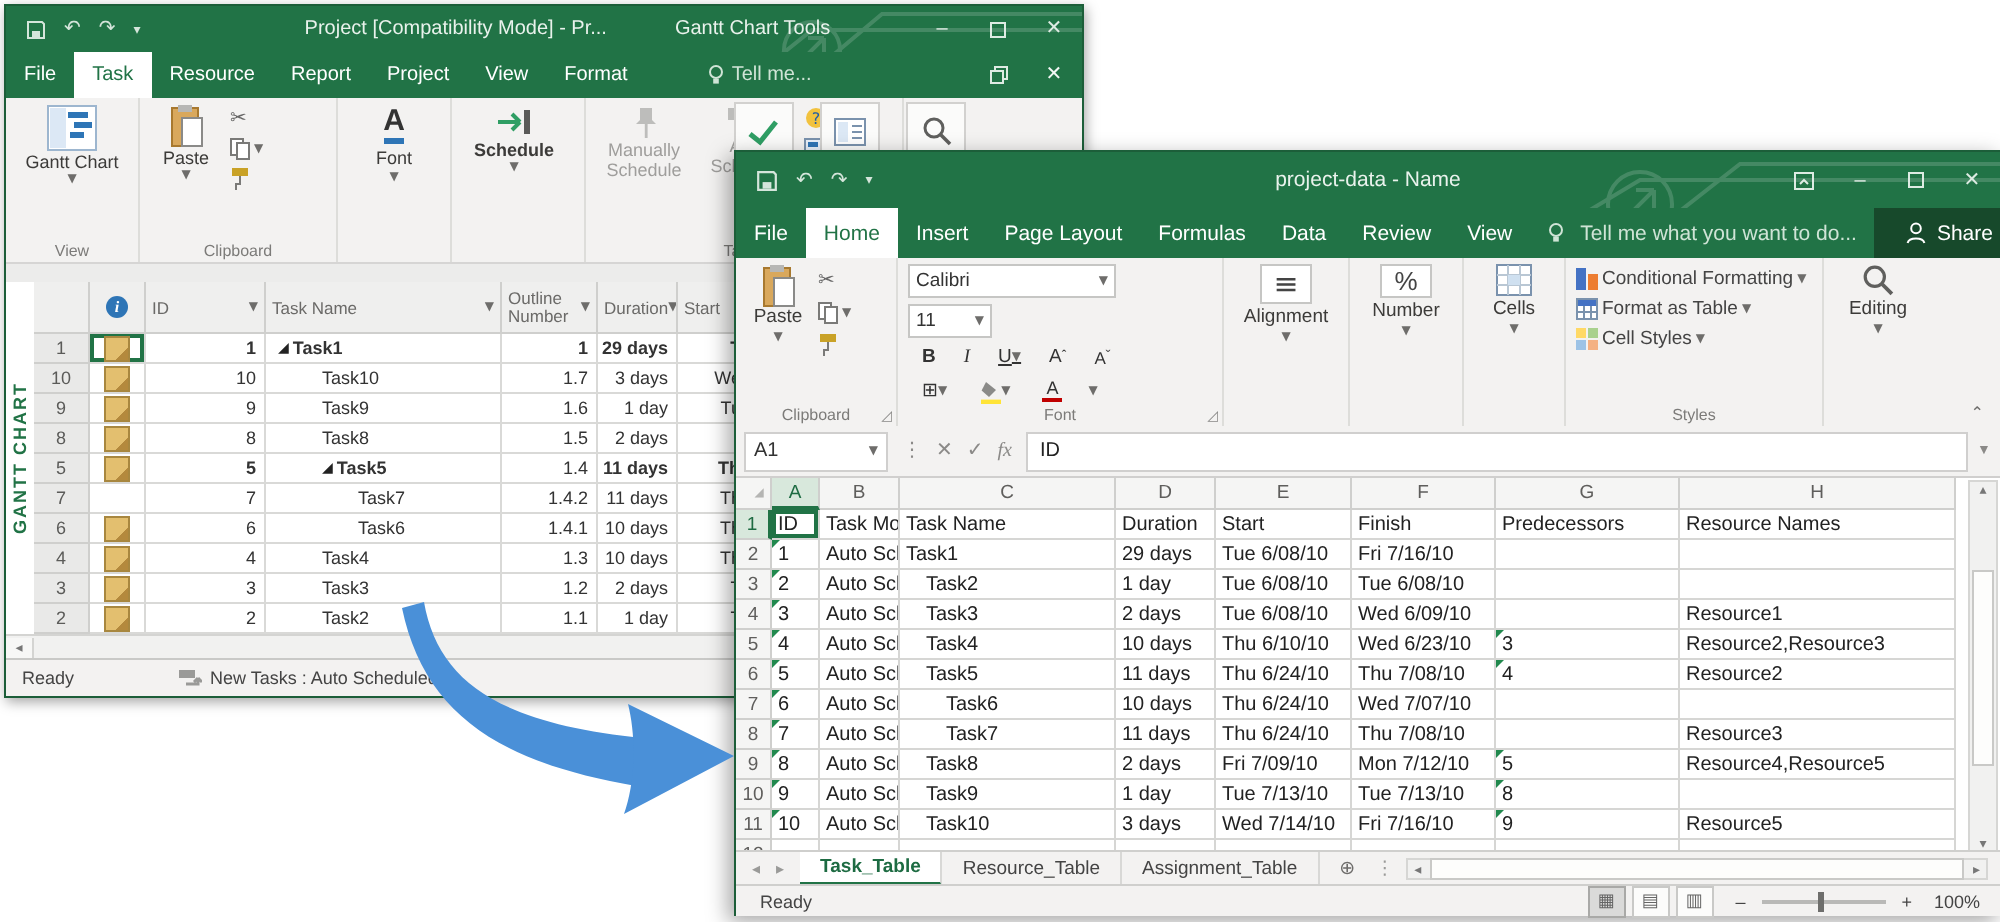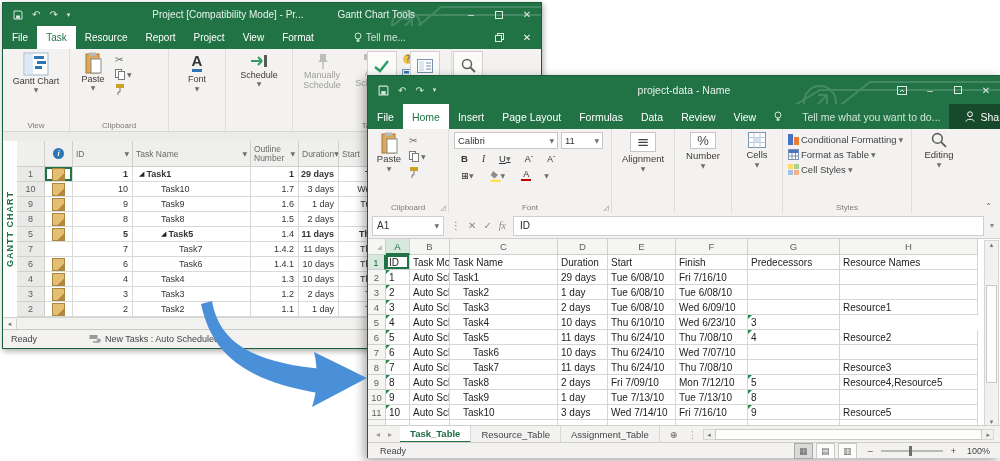--- a/index.html
+++ b/index.html
@@ -193,21 +193,21 @@
       </div>
       <div class="glabel">Clipboard</div>
     </div>
     <div class="rgroup" style="width:46px;justify-content:center;">
       <div class="bigbtn" style="width:40px;">
         <span style="font-size:15px;font-weight:bold;color:#333;border-bottom:3px solid #2e75b6;line-height:1.15;">A</span>
         <span class="cap" style="margin-top:2px;">Font</span>
         <span class="arrow-dn">▼</span>
       </div>
     </div>
-    <div class="rgroup" style="width:56px;justify-content:center;">
+    <div class="rgroup" style="width:56px;font-weight:bold;">
       <div class="bigbtn" style="width:52px;">
         <svg width="20" height="18" viewBox="0 0 20 18">
           <path d="M2 9 L13 9 M13 9 L9 5 M13 9 L9 13" stroke="#2f9e64" stroke-width="2" fill="none"></path>
           <rect x="15" y="3" width="3" height="12" fill="#5a5a58"></rect>
         </svg>
         <span class="cap">Schedule</span>
         <span class="arrow-dn">▼</span>
       </div>
     </div>
     <div class="rgroup" style="width:148px;">
@@ -499,21 +499,21 @@
     <div id="e-tabs-holder" style="display:flex;align-items:stretch;">
         <div class="tab">File</div>
         <div class="tab active">Home</div>
         <div class="tab">Insert</div>
         <div class="tab">Page Layout</div>
         <div class="tab">Formulas</div>
         <div class="tab">Data</div>
         <div class="tab">Review</div>
         <div class="tab">View</div>
       </div>
-    <div class="tab" style="gap:20px;color:#cfe4d6;">
+    <div class="tab" style="gap:8px;color:#cfe4d6;">
       <svg width="8" height="11" viewBox="0 0 8 11">
           <circle cx="4" cy="4" r="3" fill="none" stroke="#cfe4d6"></circle>
           <rect x="2.6" y="7.4" width="2.8" height="2.4" fill="#cfe4d6"></rect>
         </svg>
       <span>Tell me what you want to do...</span>
     </div>
     <div class="tab" style="margin-left:auto;background:#17492b;gap:5px;padding:0 16px;">
       <svg width="10" height="11" viewBox="0 0 10 11">
           <circle cx="5" cy="3.2" r="2.4" fill="none" stroke="#fff"></circle>
           <path d="M0.8 10.5 C1.5 7.5 8.5 7.5 9.2 10.5" fill="none" stroke="#fff"></path>
@@ -546,21 +546,21 @@
           <svg width="10" height="11" viewBox="0 0 10 11">
               <rect x="1" y="0" width="8" height="4" fill="#c9a227"></rect>
               <path d="M5 4 L5 8 L3 8 L3 11" stroke="#7a7a78" fill="none"></path>
             </svg>
         </span>
       </div>
       <div class="glabel">Clipboard</div>
       <div class="launcher">◿</div>
     </div>
     <div class="rgroup" style="width:152px;flex-direction:column;gap:2px;">
-      <div style="display:flex;gap:3px;">
+      <div style="display:flex;gap:3px;flex-direction:column;">
         <div class="combo" style="width:96px;">
           <span>Calibri</span>
           <span class="arrow-dn">▼</span>
         </div>
         <div class="combo" style="width:34px;">
           <span>11</span>
           <span class="arrow-dn">▼</span>
         </div>
       </div>
       <div style="display:flex;align-items:center;gap:8px;padding-left:4px;">
@@ -789,20 +789,23 @@
         </div>
         <div class="xcell" style="width: 68px; height: 15px;">
           <span>Thu 6/10/10</span>
         </div>
         <div class="xcell" style="width: 72px; height: 15px;">
           <span>Wed 6/23/10</span>
         </div>
         <div class="xcell" style="width: 92px; height: 15px;">
           <span>3</span>
           <span class="gmark"></span>
+        </div>
+        <div class="xcell" style="width: 138px; height: 15px;">
+          <span>Resource2,Resource3</span>
         </div>
       </div>
       <div class="xrow">
         <div class="xcell xrowhdr" style="width: 18px; height: 15px;">6</div>
         <div class="xcell" style="width: 24px; height: 15px;">
           <span>5</span>
           <span class="gmark"></span>
         </div>
         <div class="xcell" style="width: 40px; height: 15px;">
           <span>Auto Scheduled</span>

